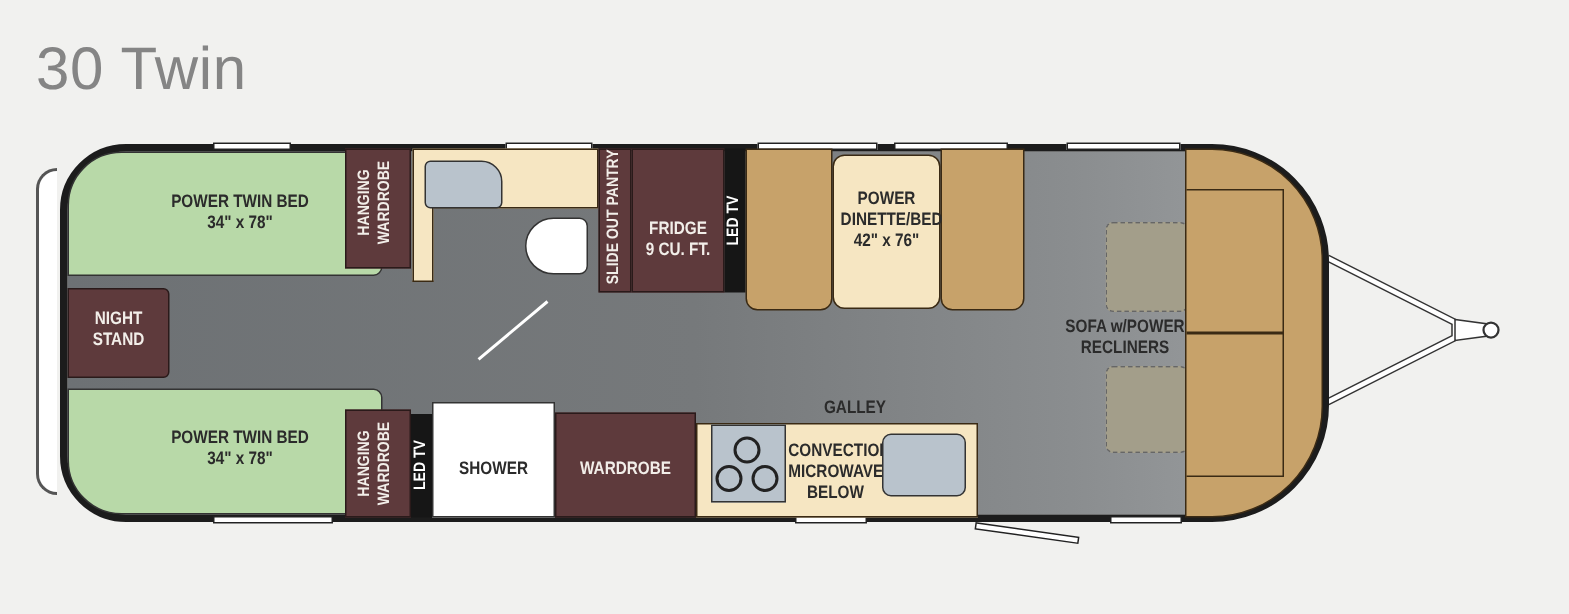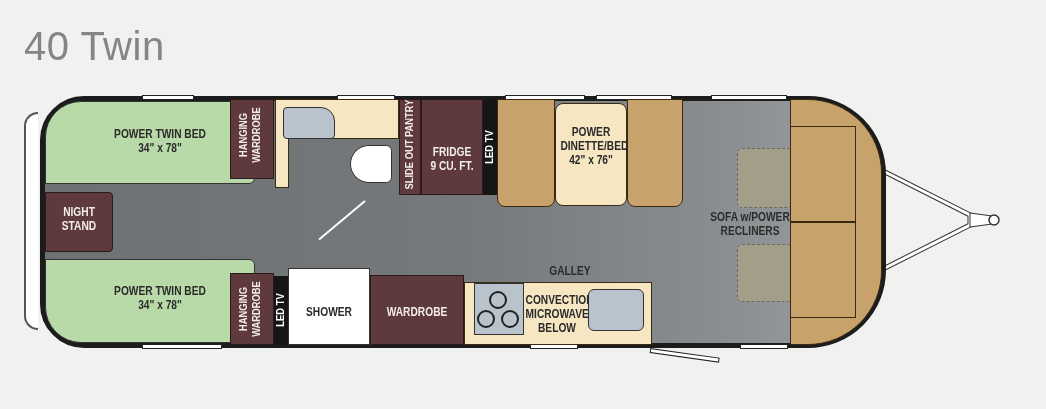--- a/index.html
+++ b/index.html
@@ -13,21 +13,21 @@
   .green{background:#b8d9a8;border:1.5px solid #333;}
   .maroon{background:#5e3a3c;border:1.5px solid #2a1a1a;}
   .tan{background:#c7a26a;border:1.5px solid #3a2a14;}
   .cream{background:#f6e6c2;border:1.5px solid #3a2a14;}
   .black{background:#161616;}
   .win{background:#fff;border:1px solid #222;}
 </style>
 </head>
 <body>
 
-<div class="title">40 Twin</div>
+<div class="title">30 Twin</div>
 
 <div class="abs" style="left:24px;top:112px;width:14px;height:218px;border:2px solid #555;border-right:none;border-radius:14px 0 0 14px;background:#fff;"></div>
 
 <svg class="abs" style="left:880px;top:160px;" width="130" height="120" viewBox="0 0 130 120">
   <polyline points="5,12 90,55 90,65 5,108" fill="none" stroke="#333" stroke-width="5"></polyline>
   <polyline points="5,12 90,55 90,65 5,108" fill="none" stroke="#fff" stroke-width="3"></polyline>
   <polygon points="90,53 112,56 112,64 90,67" fill="#fff" stroke="#333" stroke-width="1"></polygon>
   <circle cx="114" cy="60" r="5" fill="#fff" stroke="#333" stroke-width="1.5"></circle>
 </svg>
 

